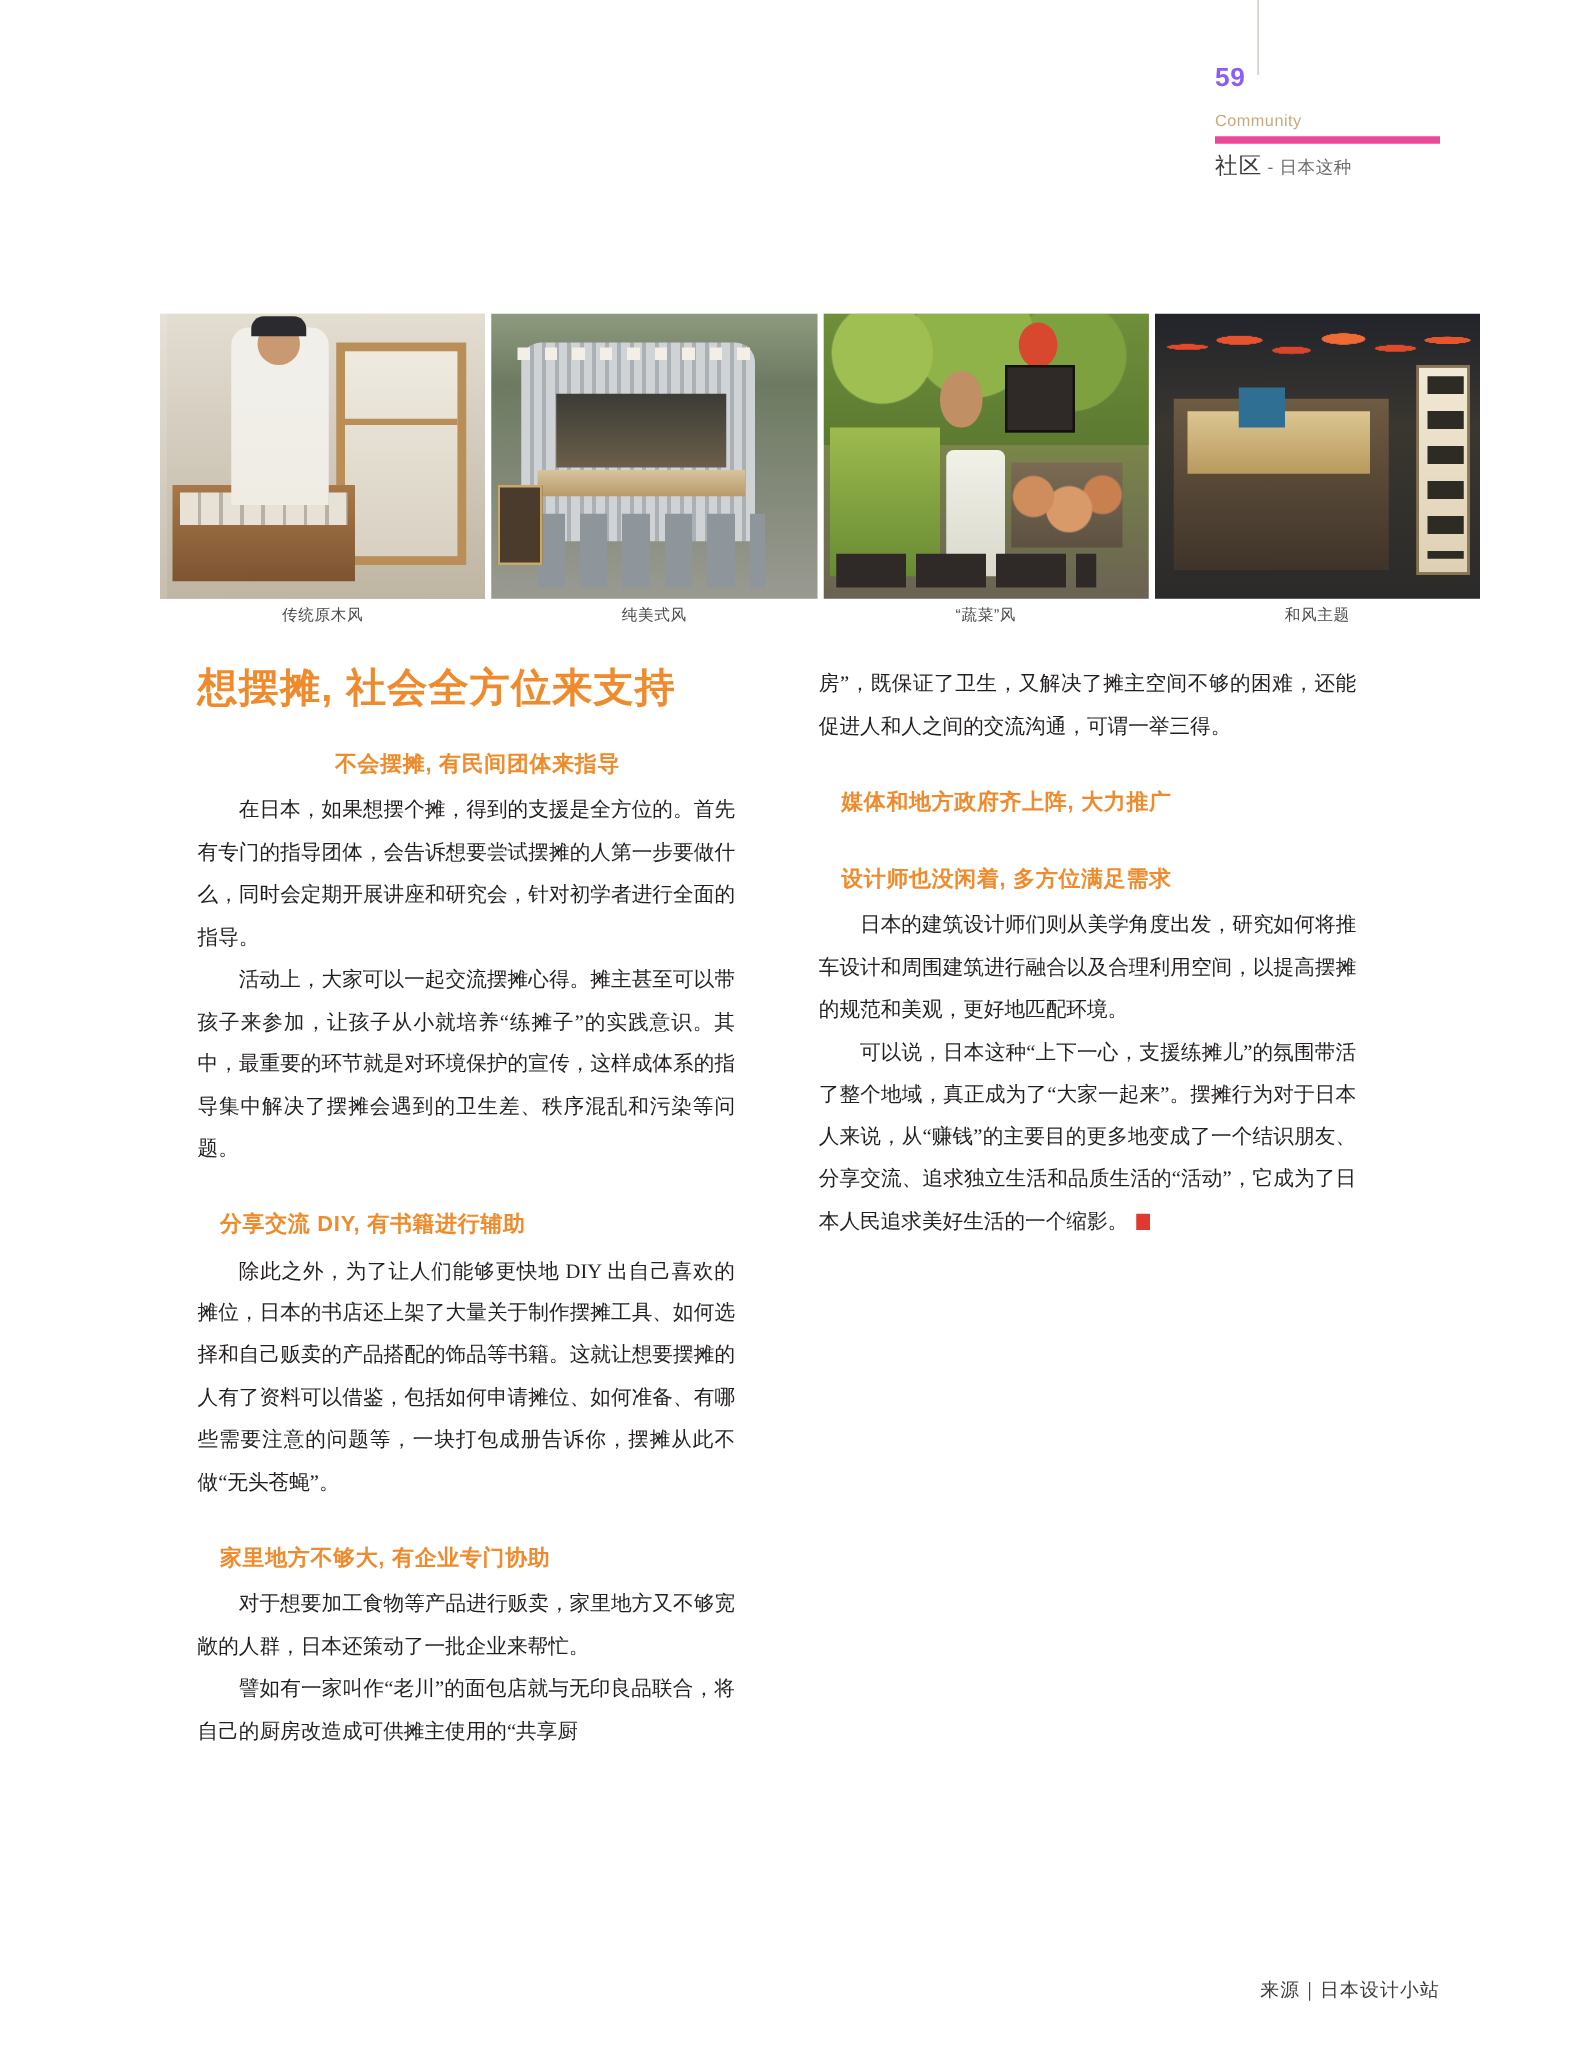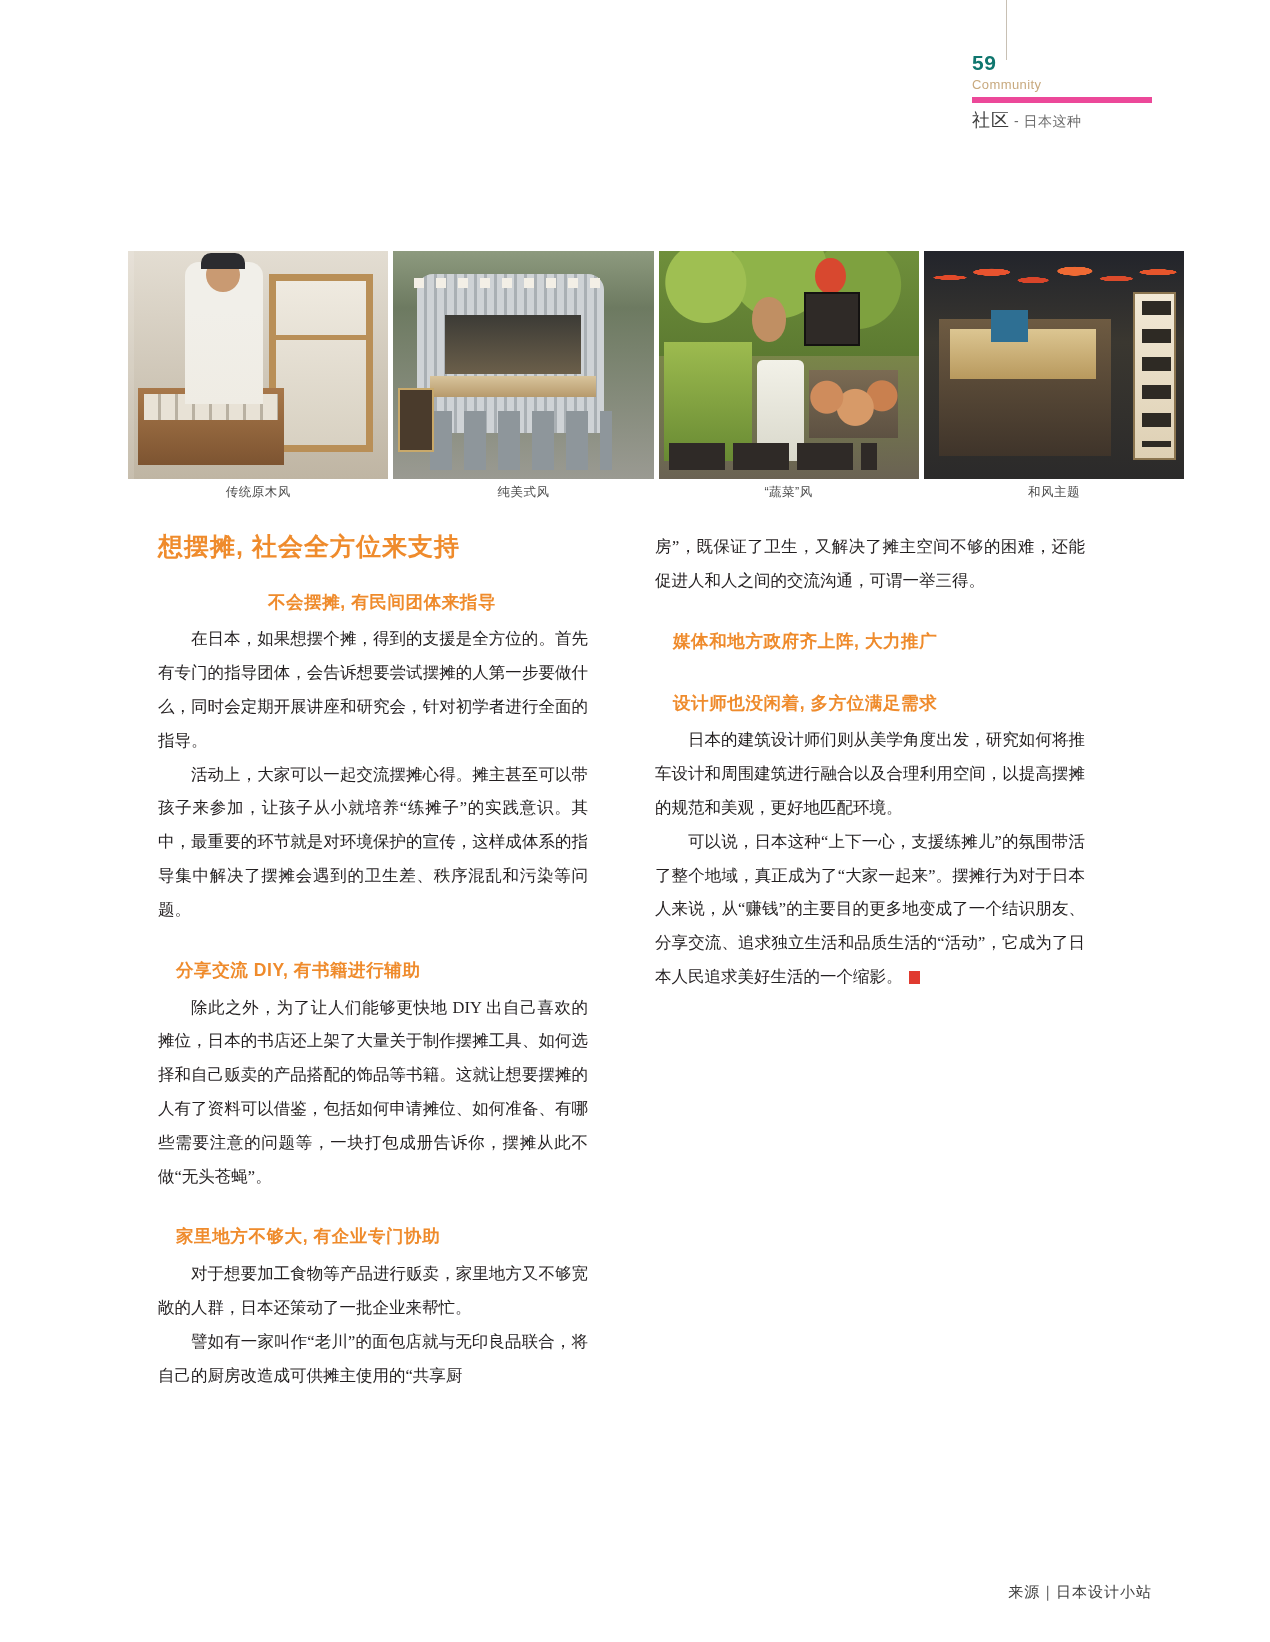--- a/index.html
+++ b/index.html
@@ -29,29 +29,29 @@
     position: absolute;
     right: 118px;
     top: 52px;
     width: 180px;
     text-align: left;
   }
   .page-number {
     font-family: "Liberation Sans", sans-serif;
     font-size: 21px;
     font-weight: 700;
-    color: #0f766e;
+    color: #8b5cf6;
     line-height: 1;
     letter-spacing: 0.5px;
   }
   .header-en {
     font-family: "Liberation Sans", sans-serif;
     font-size: 13px;
     color: #c8a97e;
-    margin-top: 4px;
+    margin-top: 16px;
     letter-spacing: 0.4px;
   }
   .header-cn-row {
     margin-top: 5px;
     display: flex;
     align-items: baseline;
     gap: 4px;
     border-top: 6px solid #ec4899;
     padding-top: 5px;
   }
@@ -194,21 +194,21 @@
     font-size: 16.5px;
     line-height: 2.05;
     color: #231f20;
   }
   .col-left { left: 158px; }
   .col-right { left: 655px; }
 
   h2.section-title {
     margin: 0 0 22px 0;
     font-family: "Liberation Sans", sans-serif;
-    font-size: 25px;
+    font-size: 32px;
     font-weight: 700;
     color: #ef8b2c;
     letter-spacing: 1px;
     line-height: 1.3;
   }
   h3.sub-title {
     margin: 26px 0 2px 0;
     font-family: "Liberation Sans", sans-serif;
     font-size: 17.5px;
     font-weight: 700;

